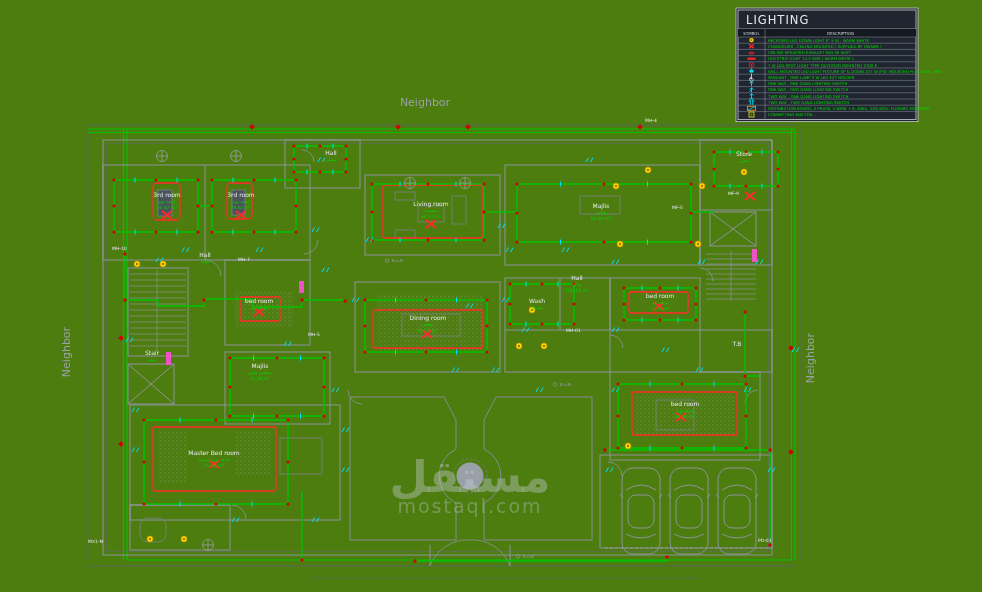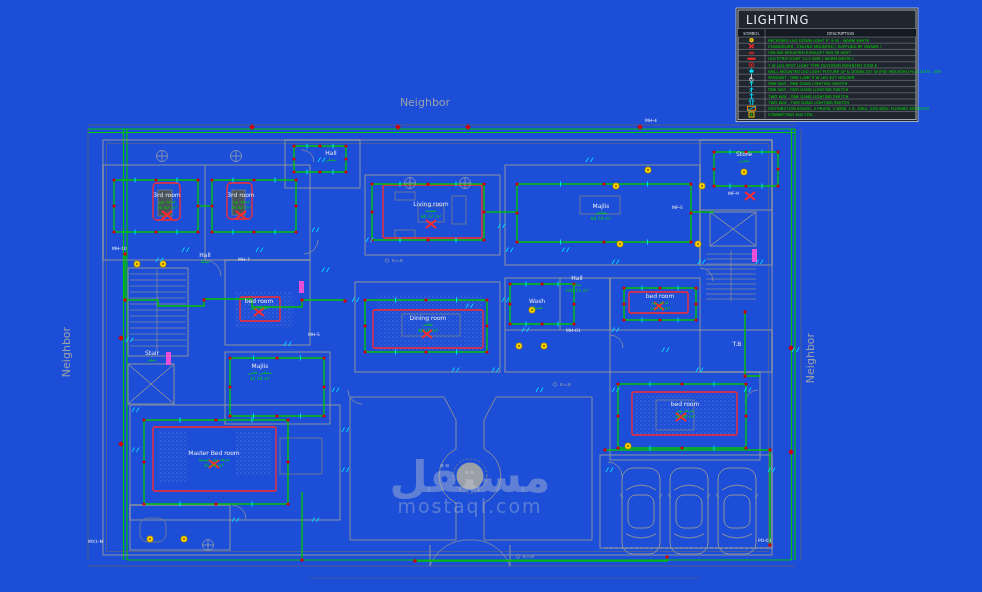--- a/index.html
+++ b/index.html
@@ -1,16 +1,16 @@
 <!DOCTYPE html>
 <html><head>
 <meta charset="utf-8">
 <style>
   html,body{margin:0;padding:0;background:#10151c;}
-  #stage{position:relative;width:982px;height:592px;background:#1d4ed8;overflow:hidden;
+  #stage{position:relative;width:982px;height:592px;background:#4d7c0f;overflow:hidden;
          font-family:"DejaVu Sans", sans-serif;}
   svg text{font-family:"DejaVu Sans", sans-serif;}
   #watermark{position:absolute;left:290px;top:455px;width:360px;text-align:center;
              pointer-events:none;z-index:5;}
   #watermark .wm-logo{font-size:44px;font-weight:bold;color:rgba(198,204,212,0.40);line-height:1.0;}
   #watermark .wm-site{font-size:19px;color:rgba(198,204,212,0.36);letter-spacing:2px;margin-top:-4px;}
 </style>
 </head>
 <body>
 

